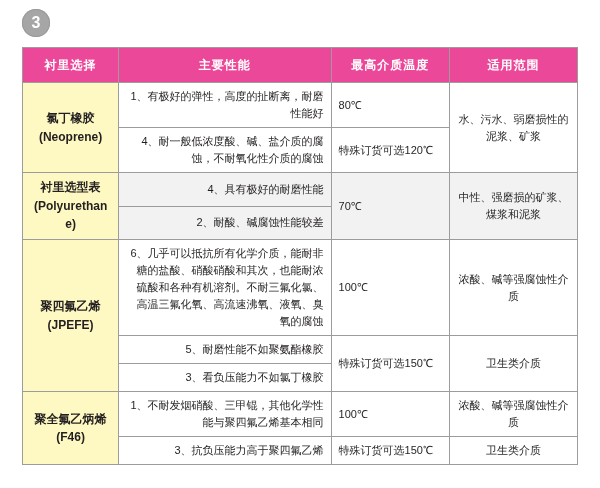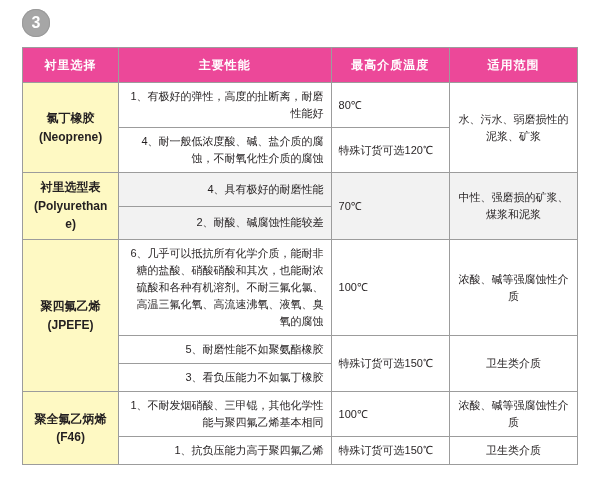--- a/index.html
+++ b/index.html
@@ -193,21 +193,21 @@
         <tr>
           <td class="name" rowspan="2">
             <span>聚全氟乙炳烯</span>
             <span class="en">(F46)</span>
           </td>
           <td class="perf">1、不耐发烟硝酸、三甲锟，其他化学性能与聚四氟乙烯基本相同</td>
           <td class="temp">100℃</td>
           <td class="scope">浓酸、碱等强腐蚀性介质</td>
         </tr>
         <tr>
-          <td class="perf">1、抗负压能力高于聚四氟乙烯</td>
+          <td class="perf">3、抗负压能力高于聚四氟乙烯</td>
           <td class="temp">特殊订货可选150℃</td>
           <td class="scope">卫生类介质</td>
         </tr>
       </tbody>
     </table>
   </div>
 
 </div>
 
 </body></html>

